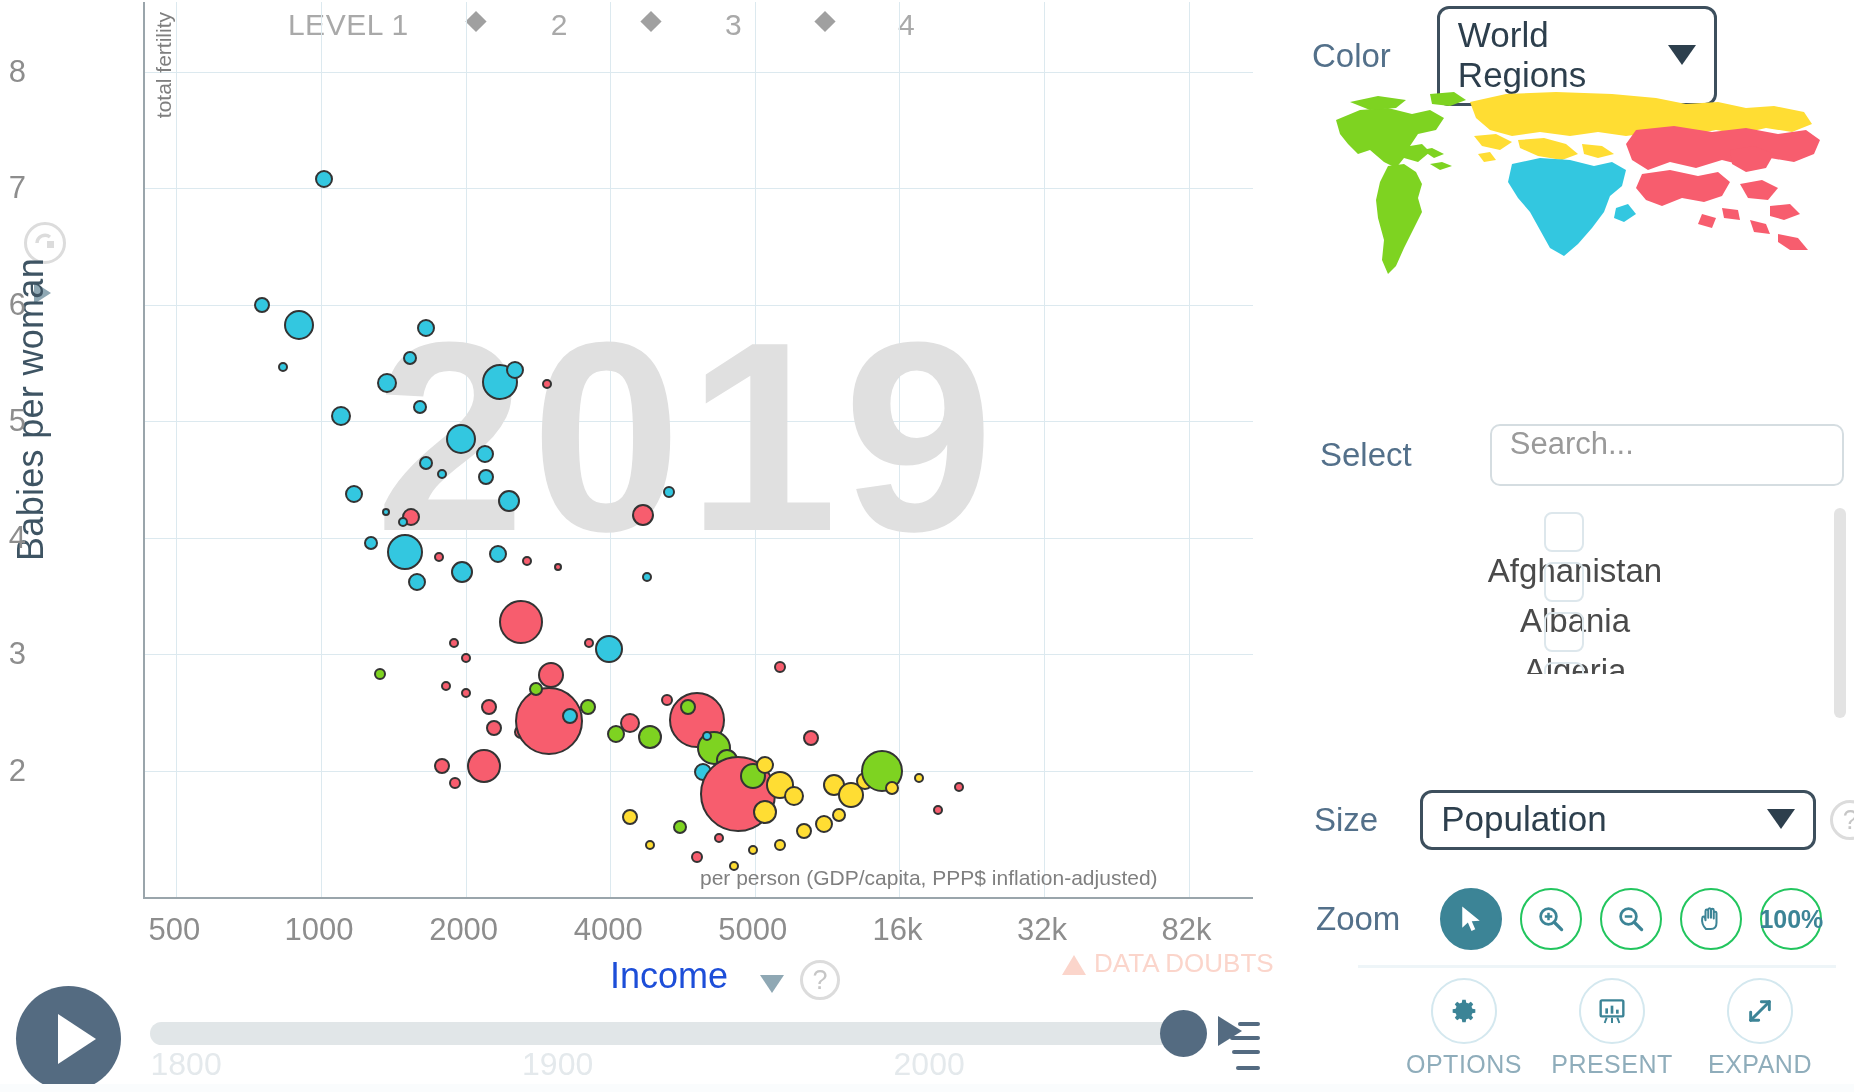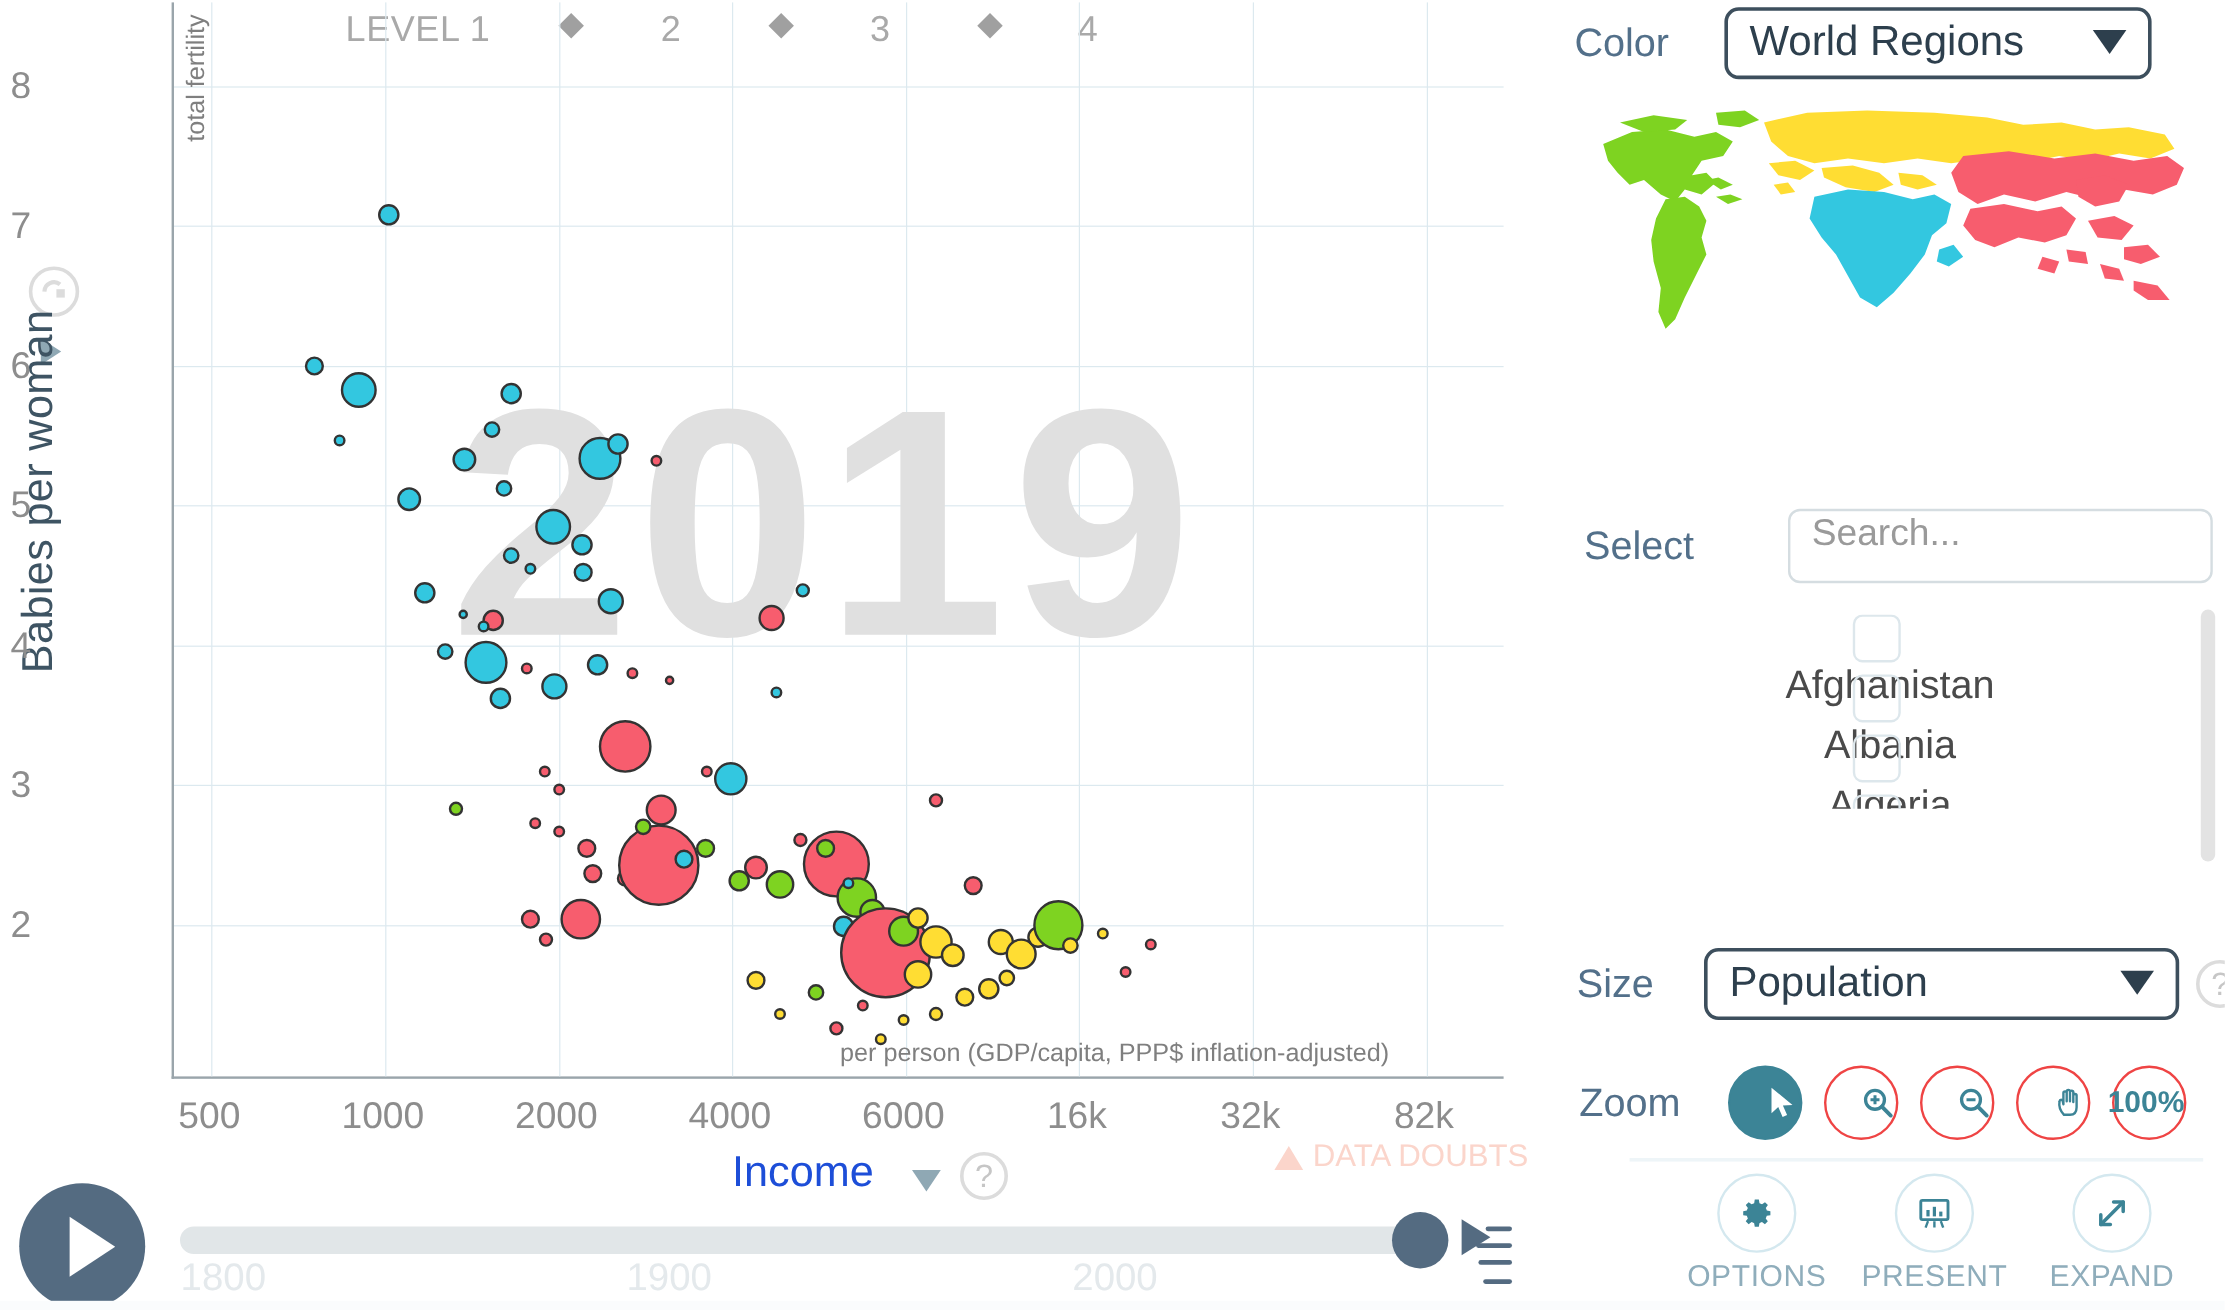--- a/index.html
+++ b/index.html
@@ -132,22 +132,22 @@
   .country-row { display:flex; align-items:center; height:48px; margin-bottom:2px;flex-direction:column; }
   .cb { width:40px; height:40px; border:2px solid #dde7ec; border-radius:8px; flex:none; }
   .cname { font-size:33px; color:#4a4a4a; margin-left:22px; white-space:nowrap; }
 
   .scrollbar { position:absolute; right:8px; top:508px; width:12px; height:210px;
     border-radius:6px; background:#e3e3e3; }
 
   .row-size { position:absolute; left:24px; top:790px; display:flex; align-items:center; }
 
   .row-zoom { position:absolute; left:26px; top:888px; display:flex; align-items:center; }
-  .zbtn { width:62px; height:62px; border-radius:50%; border:2px solid #ef4444;
-    display:flex; align-items:center; justify-content:flex-end; margin-left:18px; }
+  .zbtn { width:62px; height:62px; border-radius:50%; border:2px solid #22c55e;
+    display:flex; align-items:center; justify-content:center; margin-left:18px; }
   .zbtn.active { background:#3c8496; border-color:#3c8496; }
   .zbtn .pct { font-size:25px; color:#3c8496; font-weight:bold; }
 
   .sb-divider-h { position:absolute; left:1358px; top:965px; width:478px; height:3px;
     background:#eef5f8; }
 
   .row-actions { position:absolute; left:100px; top:978px; display:flex; }
   .act { width:148px; text-align:center; }
   .act-circle { width:66px; height:66px; border-radius:50%; border:2px solid #d4e8ef;
     margin:0 auto; display:flex; align-items:center; justify-content:center; }
@@ -300,21 +300,21 @@
         <div class="y-tick" style="top: 537.87px;">4</div>
         <div class="y-tick" style="top: 654.364px;">3</div>
         <div class="y-tick" style="top: 770.857px;">2</div>
       </div>
 
     <div id="x-ticks">
         <div class="x-tick" style="left: 174.461px;">500</div>
         <div class="x-tick" style="left: 319.048px;">1000</div>
         <div class="x-tick" style="left: 463.636px;">2000</div>
         <div class="x-tick" style="left: 608.223px; text-align: center;">4000</div>
-        <div class="x-tick" style="left: 752.81px;">6000</div>
+        <div class="x-tick" style="left: 752.81px;">5000</div>
         <div class="x-tick" style="left: 897.397px;">16k</div>
         <div class="x-tick" style="left: 1041.98px;">32k</div>
         <div class="x-tick" style="left: 1186.57px;">82k</div>
       </div>
     <div class="x-axis-unit" style="left:700px;">per person (GDP/capita, PPP$ inflation-adjusted)</div>
     <div class="x-axis-title">Income</div>
     <div class="x-tri"></div>
     <div class="help-circle" style="left:800px; top:960px;">?</div>
 
     <div class="data-doubts">
@@ -338,21 +338,21 @@
       <div class="bar" style="top:34px; width:28px;"></div>
       <div class="bar" style="top:50px; width:24px;"></div>
     </div>
   </div>
 
   <div class="sb-divider-v"></div>
   <div id="sidebar">
 
     <div class="row-color">
       <span class="sb-label">Color</span>
-      <div class="sb-select" style="margin-left:46px; width:356px;">
+      <div class="sb-select" style="margin-left:46px; width:280px;">
         <span class="sel-text">World Regions</span>
         <span class="caret-down"></span>
       </div>
     </div>
 
     <div class="world-map">
       <svg width="500" height="200" viewBox="0 0 500 200">
 
         <path fill="#7ed321" d="M10 32 L34 22 L62 20 L86 26 L104 22 L118 30 L110 42 L92 46 L84 58 L96 56 L104 64
           L92 74 L78 70 L70 80 L58 74 L44 62 L32 66 L22 56 L14 46 Z"></path>

